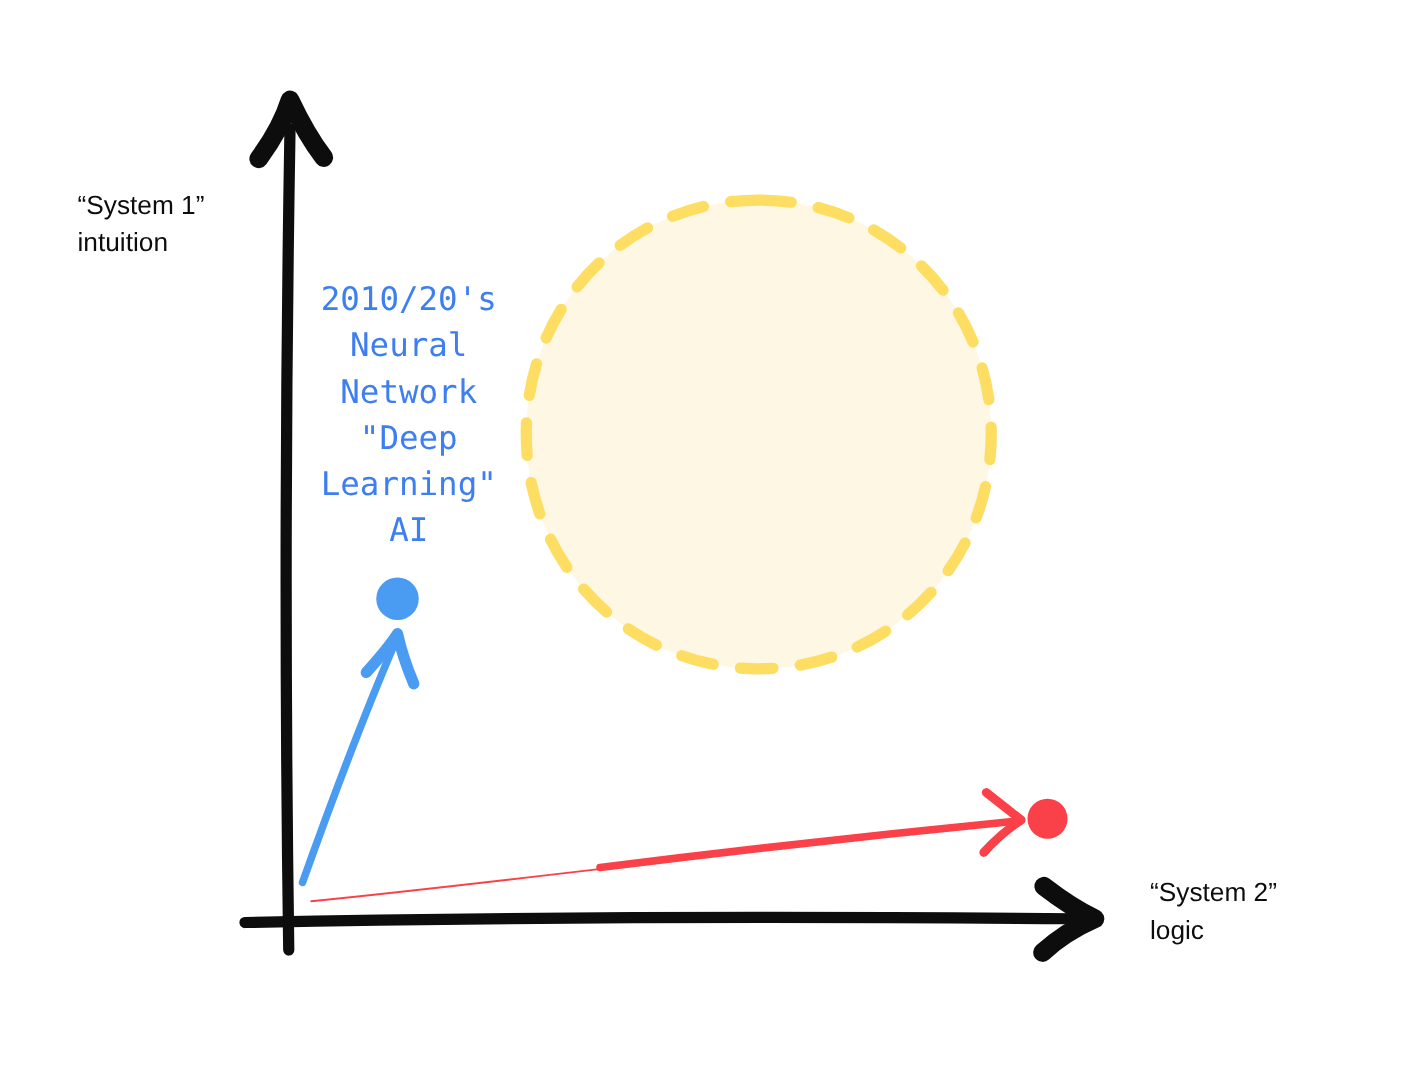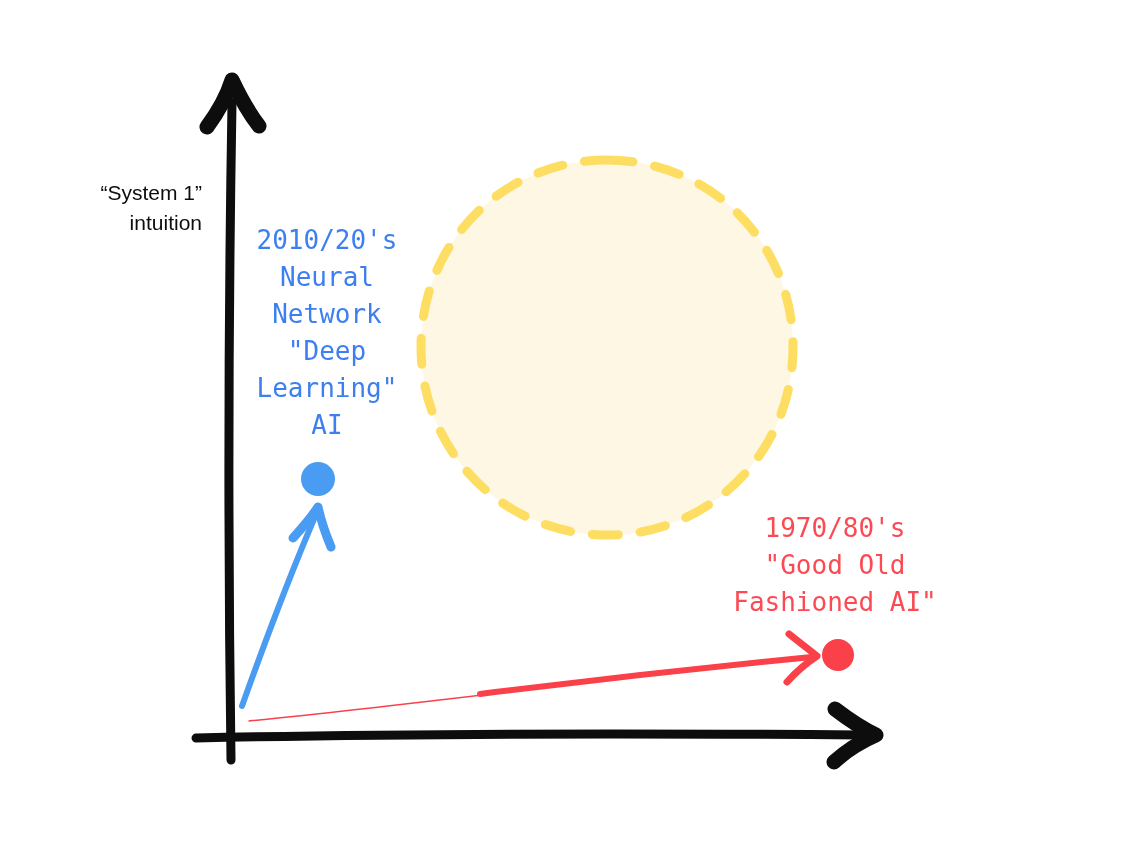--- a/index.html
+++ b/index.html
@@ -28,22 +28,21 @@
   .axis-label {
     position: absolute;
     font-family: "Liberation Sans", sans-serif;
     font-size: 21px;
     line-height: 1.45;
     color: #0d0d0d;
     white-space: pre;
   }
   #y-axis-label {
     left: 62px;
-    top: 178px;
-    text-align: right;
+    top: 150px;
     width: 140px;
   }
   #x-axis-label {
     left: 920px;
     top: 700px;
     text-align: left;
     width: 200px;
   }
 
   .mono-label {
@@ -120,26 +119,25 @@
       <path fill="none" stroke="#fa4048" stroke-width="1.5" stroke-linecap="round" d="M 249 721 C 400 706 620 678 760 662"></path>
       <path fill="none" stroke="#fa4048" stroke-width="6" stroke-linecap="round" d="M 480 694 C 600 679 720 666 812 657"></path>
       <path fill="none" stroke="#fa4048" stroke-width="7" stroke-linecap="round" stroke-linejoin="round" d="M 789 634 C 798 641 808 649 817 656 C 805 664 795 673 787 682"></path>
     </g>
     <circle cx="838" cy="655" r="16" fill="#fa4048"></circle>
   </svg>
 
   <div class="axis-label" id="y-axis-label">“System 1”
 intuition</div>
 
+  <div class="axis-label" id="x-axis-label">“System 2”
+logic</div>
 
   <div class="mono-label" id="deep-learning-label">2010/20's
 Neural
 Network
 "Deep
 Learning"
 AI</div>
 
-  <div class="mono-label" id="gofai-label">1970/80's
-"Good Old
-Fashioned AI"</div>
 
 
 </div>
 
 </body></html>

